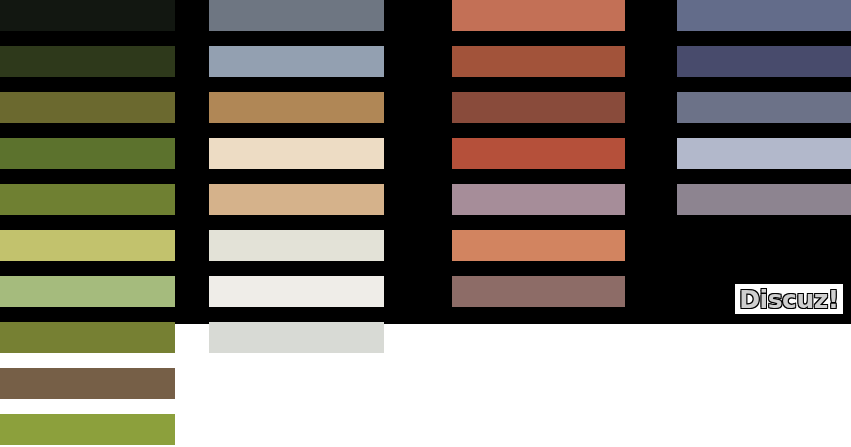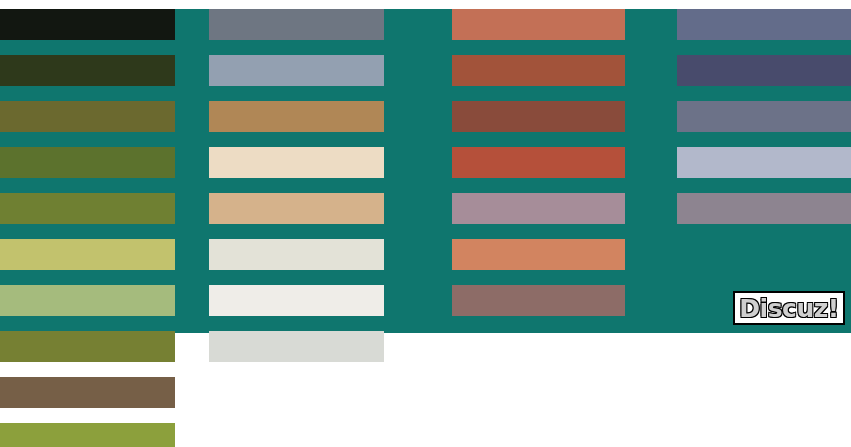--- a/index.html
+++ b/index.html
@@ -12,24 +12,24 @@
     width: 851px;
     height: 447px;
     position: relative;
     overflow: hidden;
     font-family: "Liberation Sans", sans-serif;
   }
 
   #palette-board {
     position: absolute;
     left: 0;
-    top: 9px;
+    top: 0;
     width: 851px;
     height: 324px;
-    background: #0f766e;
+    background: #000000;
   }
 
   .swatch-column {
     position: absolute;
     top: 0;
   }
 
   .swatch {
     position: absolute;
     height: 31px;

